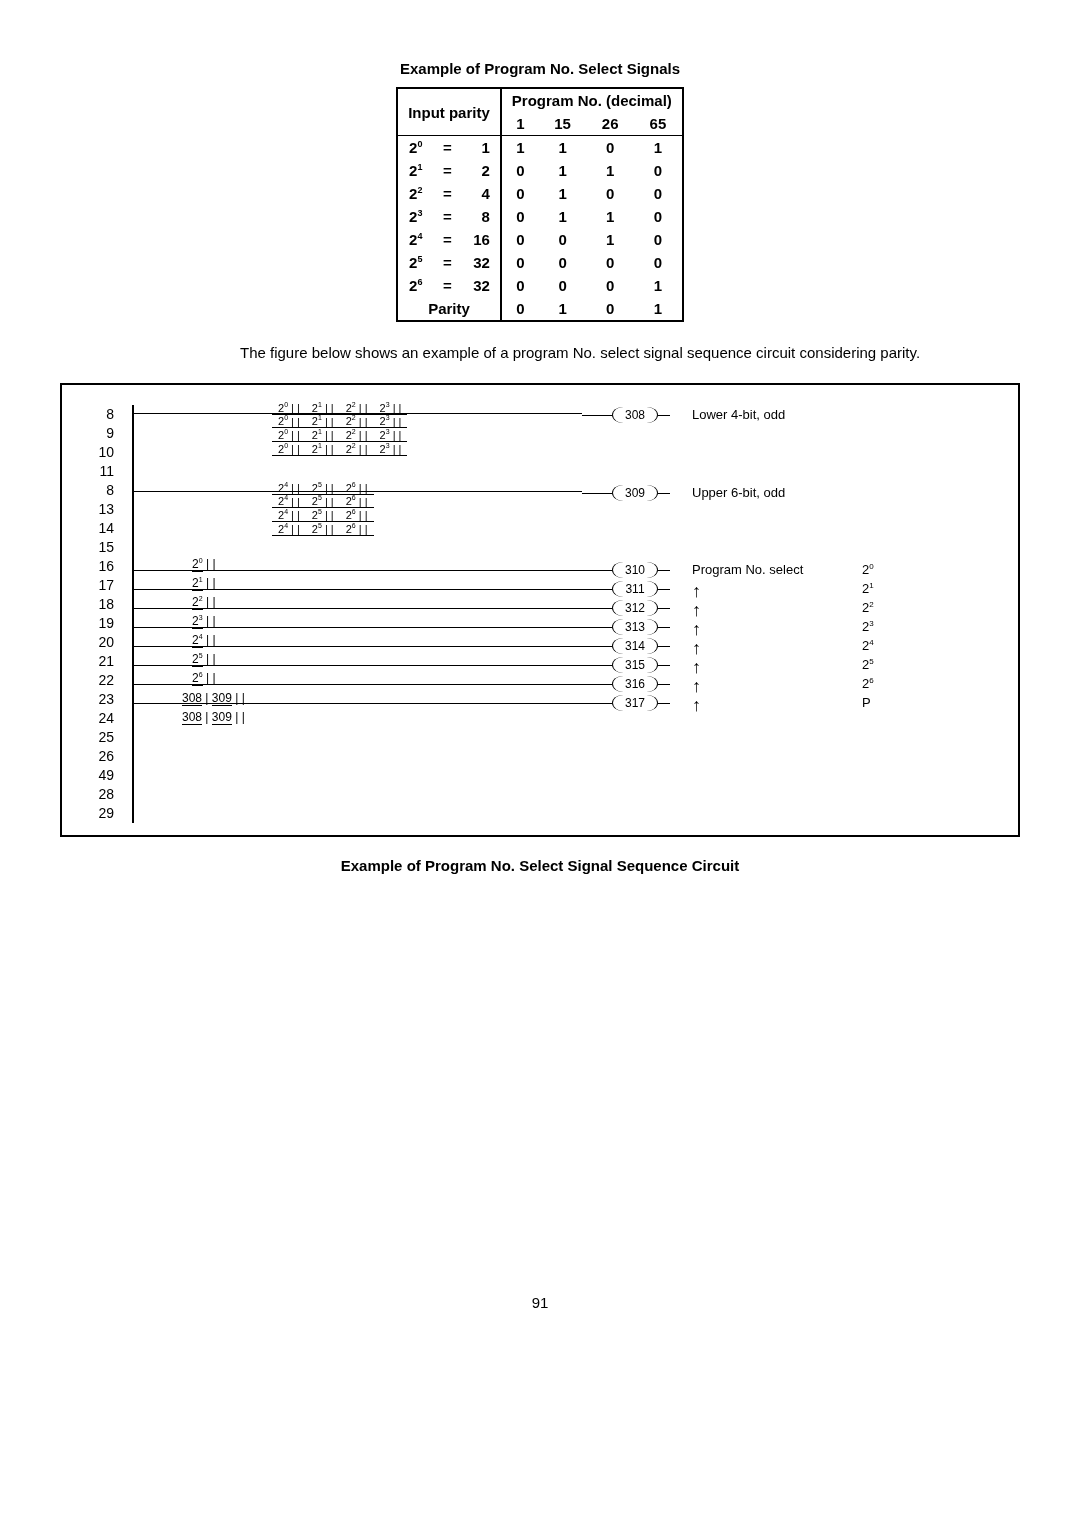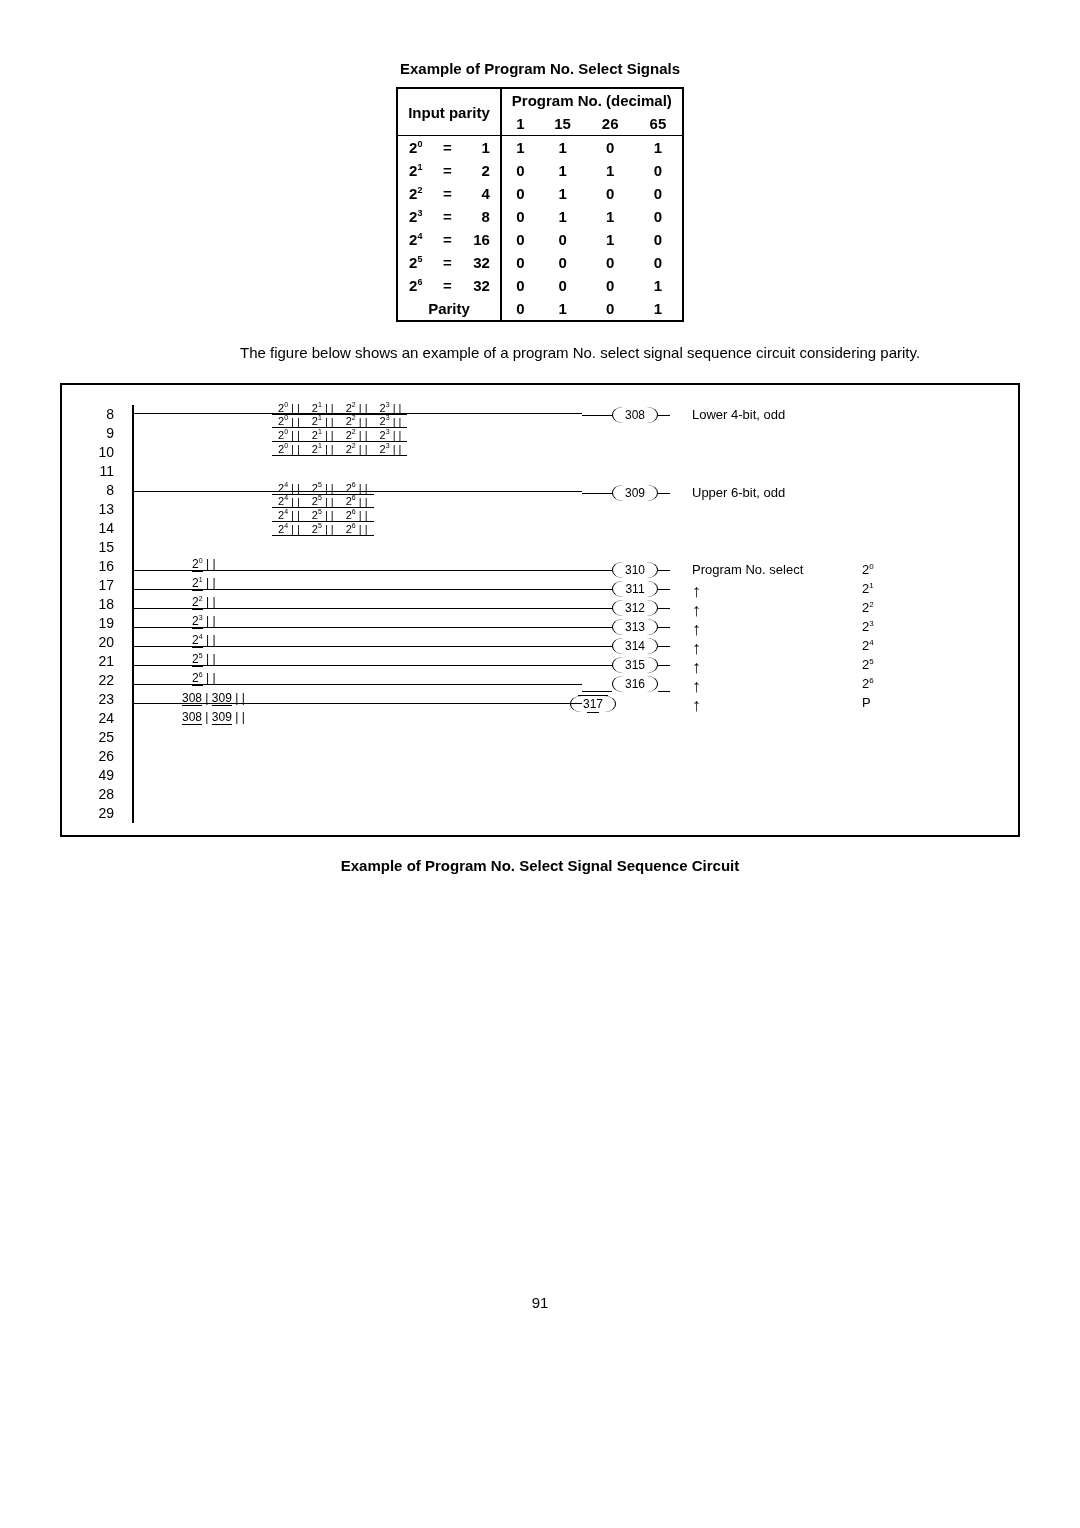--- a/index.html
+++ b/index.html
@@ -364,29 +364,29 @@
       <div class="rlabel" style="left: 800px; top: 253px;">2<span class="sup2">4</span></div>
       <div style="position: absolute; left: 72px; top: 261px; height: 1px; width: 448px; background: rgb(0, 0, 0);"></div>
       <div class="coil" style="left: 520px; top: 272px;">
         <span class="coil-wire-l" style="width:30px;"></span>
         <span class="coil-shape">315</span>
         <span class="coil-wire-r" style="width:12px;"></span>
       </div>
       <div class="rlabel" style="left: 630px; top: 272px;"><span class="arrow">↑</span></div>
       <div class="rlabel" style="left: 800px; top: 272px;">2<span class="sup2">5</span></div>
       <div style="position: absolute; left: 72px; top: 280px; height: 1px; width: 448px; background: rgb(0, 0, 0);"></div>
-      <div class="coil" style="left: 520px; top: 291px; align-items: flex-end;">
+      <div class="coil" style="left: 520px; top: 291px;">
         <span class="coil-wire-l" style="width:30px;"></span>
         <span class="coil-shape">316</span>
         <span class="coil-wire-r" style="width:12px;"></span>
       </div>
       <div class="rlabel" style="left: 630px; top: 291px;"><span class="arrow">↑</span></div>
       <div class="rlabel" style="left: 800px; top: 291px;">2<span class="sup2">6</span></div>
       <div style="position: absolute; left: 72px; top: 299px; height: 1px; width: 448px; background: rgb(0, 0, 0);"></div>
-      <div class="coil" style="left: 508px; top: 310px; flex-direction: column;">
+      <div class="coil" style="left: 520px; top: 310px;">
         <span class="coil-wire-l" style="width:30px;"></span>
         <span class="coil-shape">317</span>
         <span class="coil-wire-r" style="width:12px;"></span>
       </div>
       <div class="rlabel" style="left: 630px; top: 310px;"><span class="arrow">↑</span></div>
       <div class="rlabel" style="left: 800px; top: 310px;">P</div>
       <div style="position: absolute; left: 72px; top: 318px; height: 1px; width: 448px; background: rgb(0, 0, 0);"></div>
       <div style="position: absolute; left: 72px; top: 28px; height: 1px; width: 448px; background: rgb(0, 0, 0);"></div>
       <div style="position: absolute; left: 72px; top: 106px; height: 1px; width: 448px; background: rgb(0, 0, 0);"></div>
     </div>

